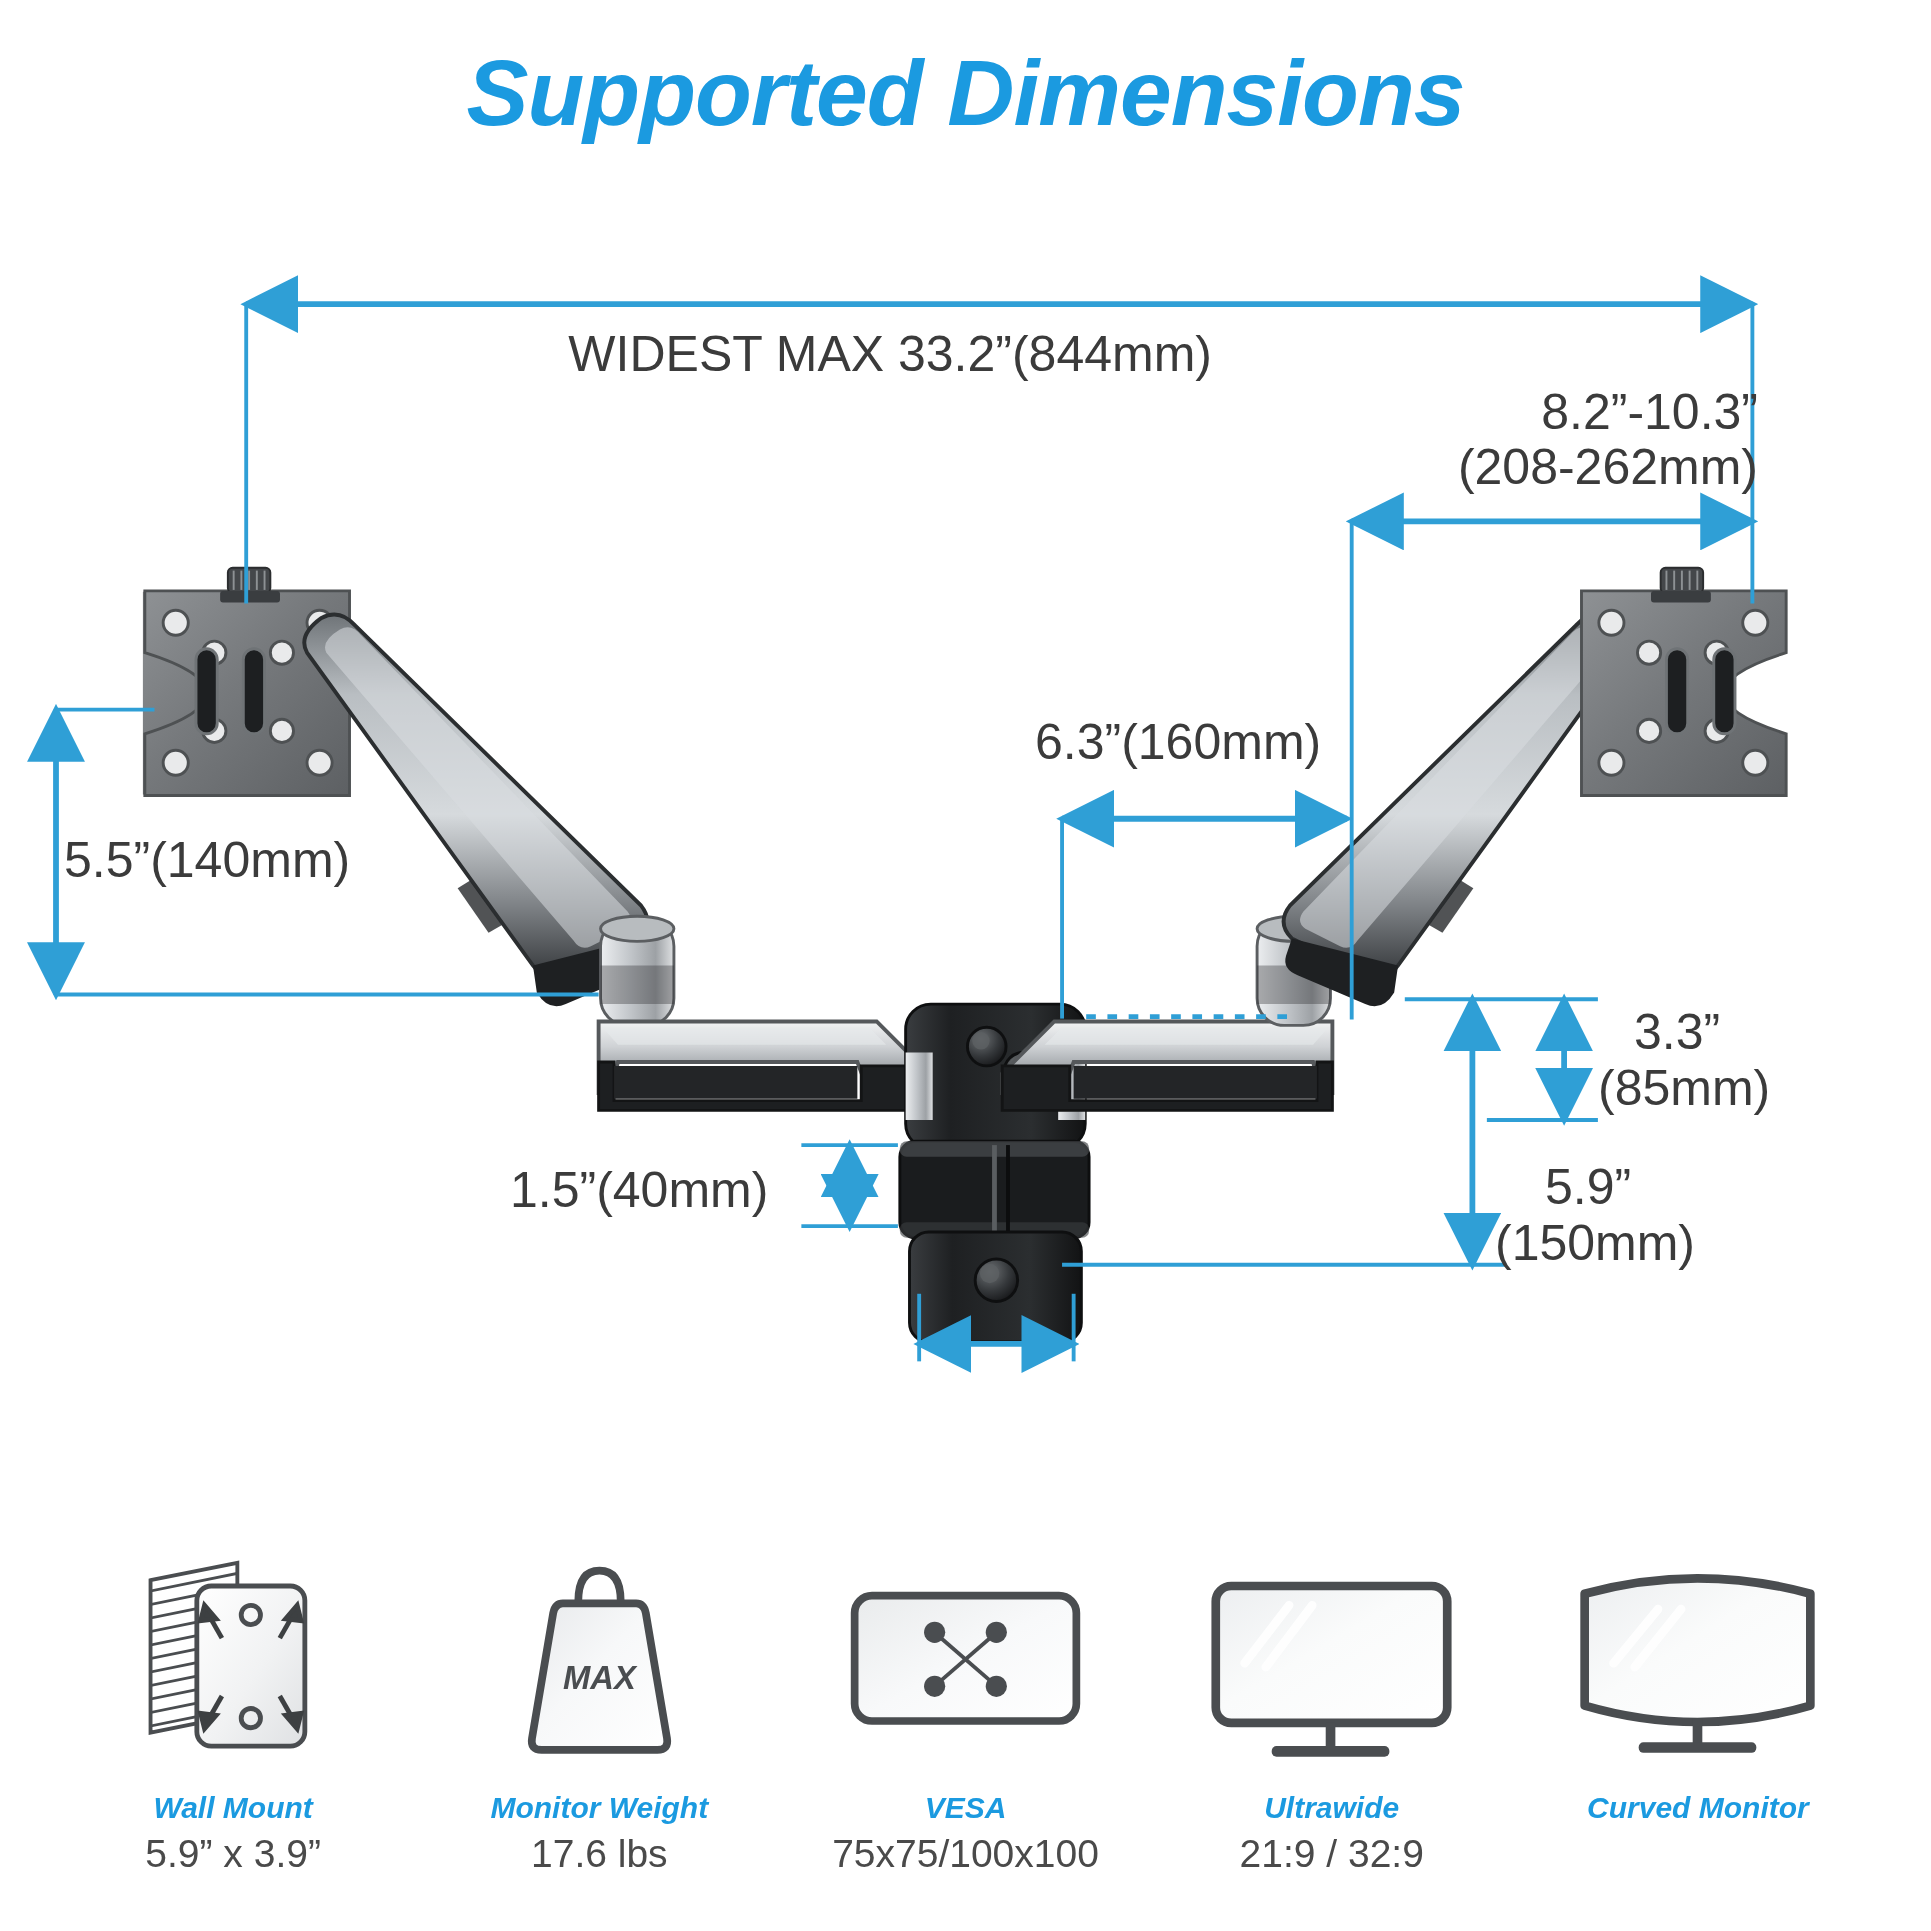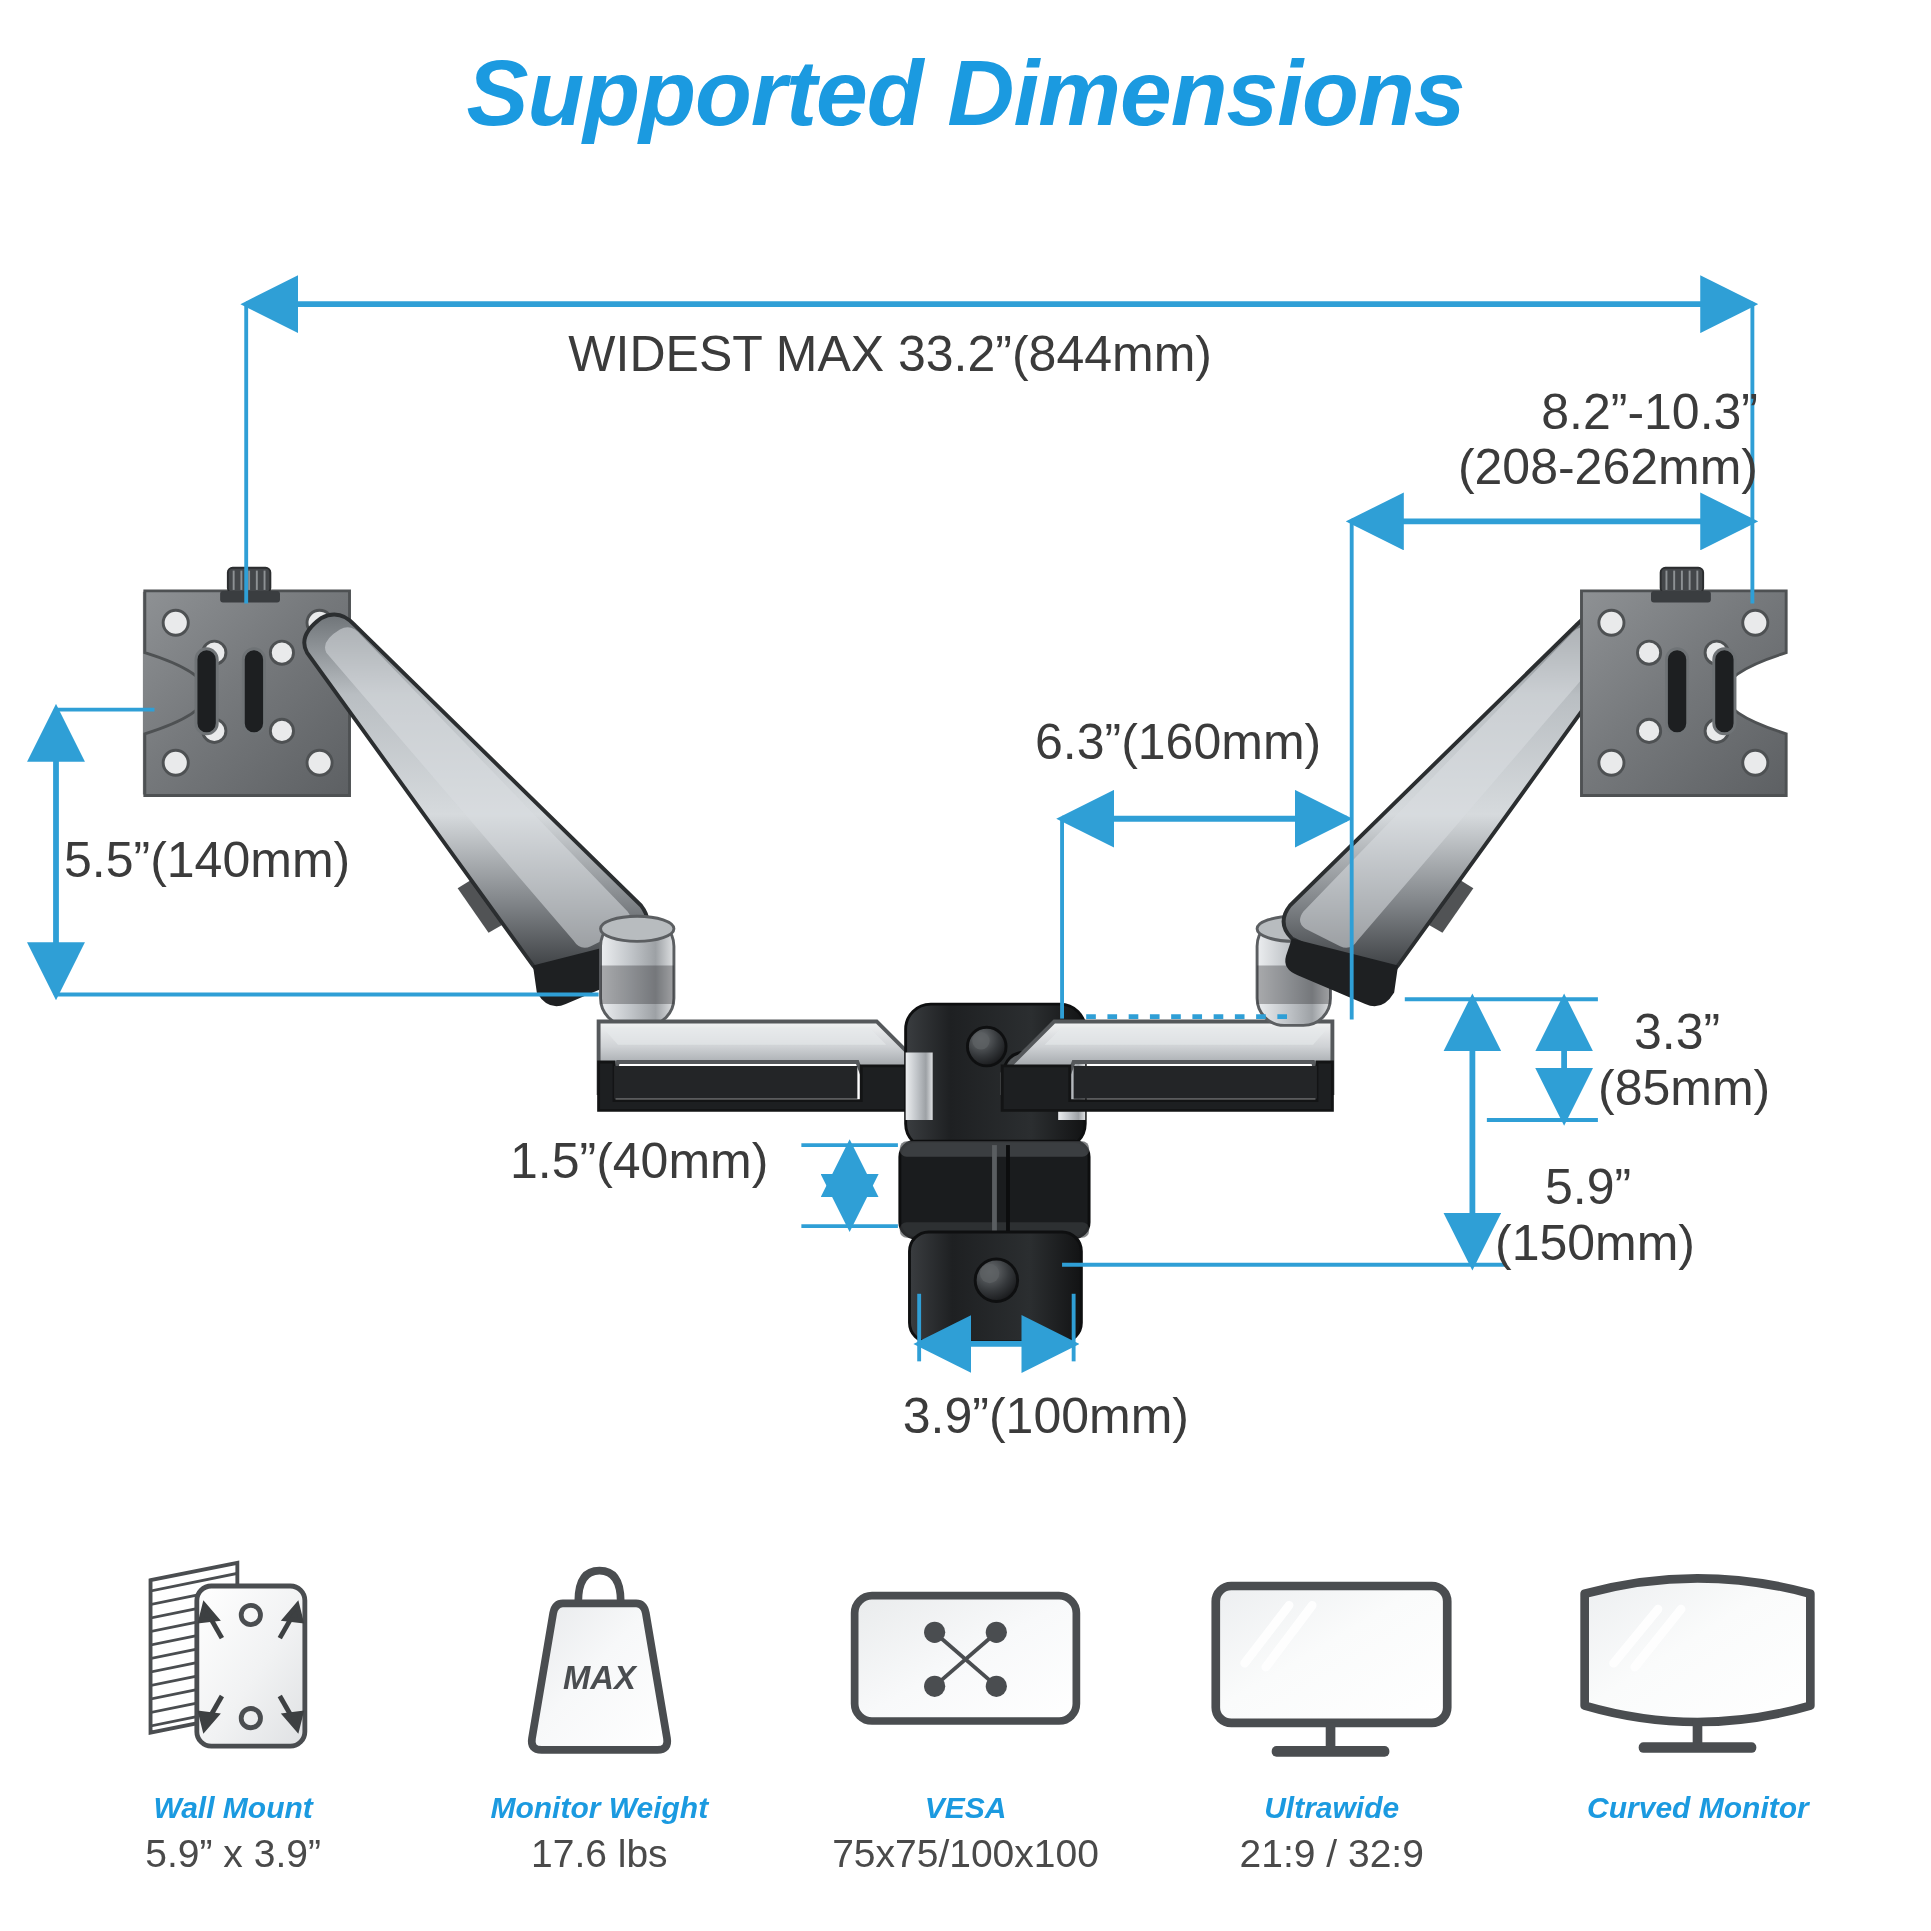--- a/index.html
+++ b/index.html
@@ -326,23 +326,22 @@
   <div class="dim-text" style="left:64px; top:832px;">5.5”(140mm)</div>
 
   <div class="dim-text" style="left:1035px; top:714px;">6.3”(160mm)</div>
 
   <div class="dim-text" style="left:1634px; top:1004px;">3.3”</div>
   <div class="dim-text" style="left:1598px; top:1060px;">(85mm)</div>
 
   <div class="dim-text" style="left:1545px; top:1159px;">5.9”</div>
   <div class="dim-text" style="left:1495px; top:1215px;">(150mm)</div>
 
-  <div class="dim-text" style="left:510px; top:1133px;">1.5”(40mm)</div>
-
-  <div class="dim-text center" style="left:803px; top:1388px; width:386px;">3.9”(100mm)</div>
+  <div class="dim-text" style="left:510px; top:1162px;">1.5”(40mm)</div>
+
 
   <div class="features">
 
     <div class="feature">
       <div class="feature-icon">
         <svg width="208" height="217" viewBox="0 0 215 225" xmlns="http://www.w3.org/2000/svg">
           <defs>
             <linearGradient id="wmFace" x1="0" y1="0" x2="1" y2="1">
               <stop offset="0%" stop-color="#ffffff"></stop>
               <stop offset="55%" stop-color="#f1f2f3"></stop>

